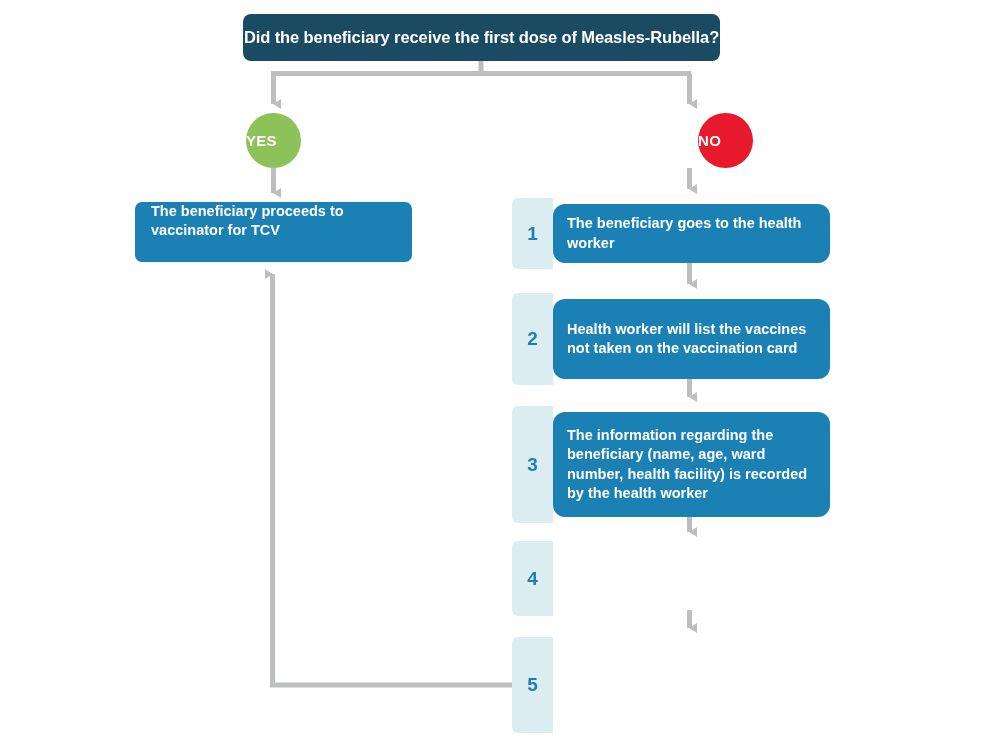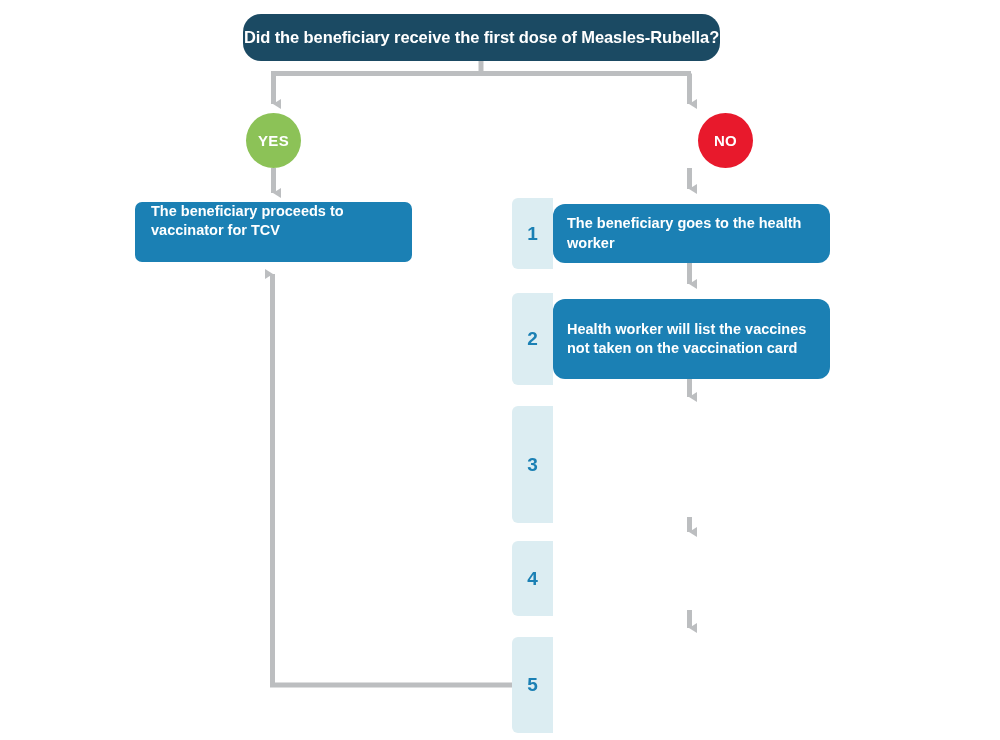--- a/index.html
+++ b/index.html
@@ -19,38 +19,38 @@
     width: 1000px; height: 740px;
     pointer-events: none;
   }
   .node { position: absolute; }
 
   
   .title-box {
     left: 243px; top: 14px;
     width: 477px; height: 47px;
     background: #1b4a63;
-    border-radius: 18px;
+    border-radius: 8px;
     display: flex; align-items: center; justify-content: center;
     padding: 16px 18px;
   }
   .title-box .label {
     color: #ffffff;
     font-size: 16.5px;
     font-weight: bold;
     letter-spacing: -0.1px;
     text-align: center;
     white-space: nowrap;
   }
 
   
   .circle {
     width: 55px; height: 55px;
     border-radius: 50%;
-    display: flex; align-items: center; justify-content: center;
+    display: flex; align-items: center; 
   }
   .circle .label {
     color: #ffffff;
     font-size: 15px;
     font-weight: bold;
     letter-spacing: 0.3px;
   }
   .circle-yes { left: 246px; top: 113px; background: #8cc257; }
   .circle-no  { left: 698px; top: 113px; background: #e8192c; }
 
@@ -181,20 +181,23 @@
     </div>
     <div class="body">
       <span class="label">Health worker will list the vaccines not taken on the vaccination card</span>
     </div>
   </div>
 
   <div class="node step step-3">
     <div class="badge">
       <span class="num">3</span>
     </div>
+    <div class="body">
+      <span class="label">The information regarding the beneficiary (name, age, ward number, health facility) is recorded by the health worker</span>
+    </div>
   </div>
 
   <div class="node step step-4">
     <div class="badge">
       <span class="num">4</span>
     </div>
   </div>
 
   <div class="node step step-5">
     <div class="badge">

